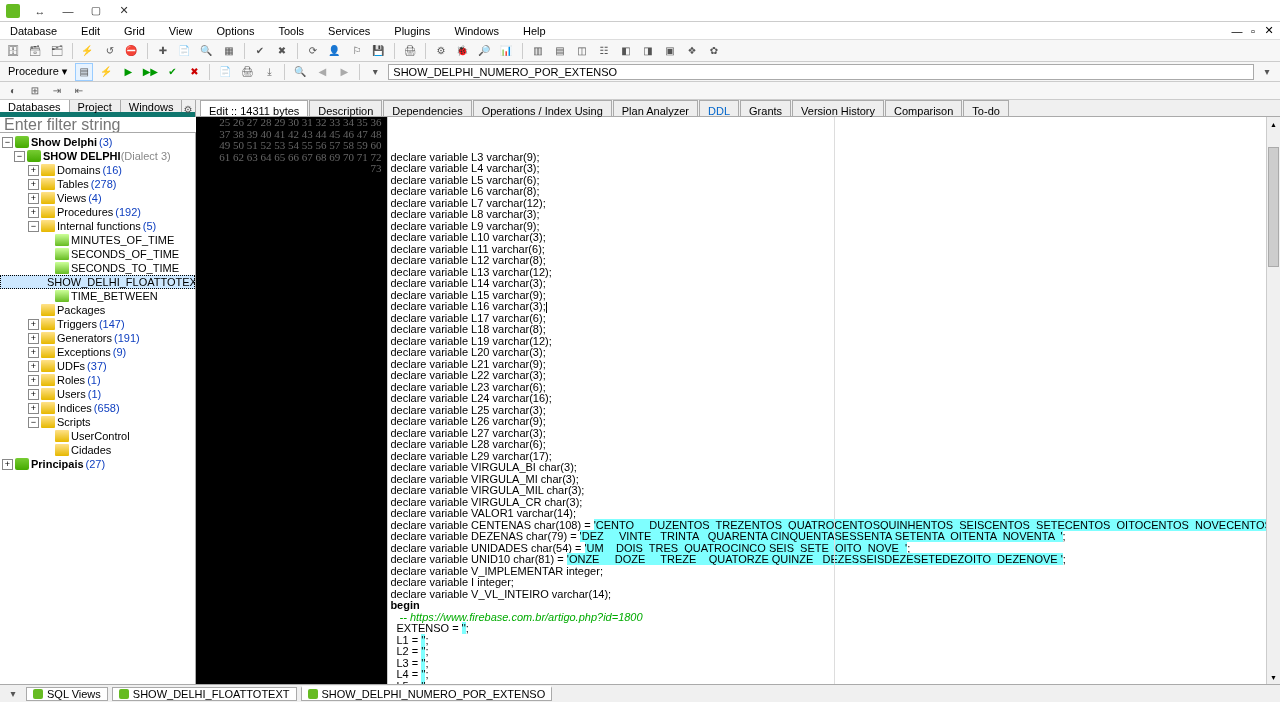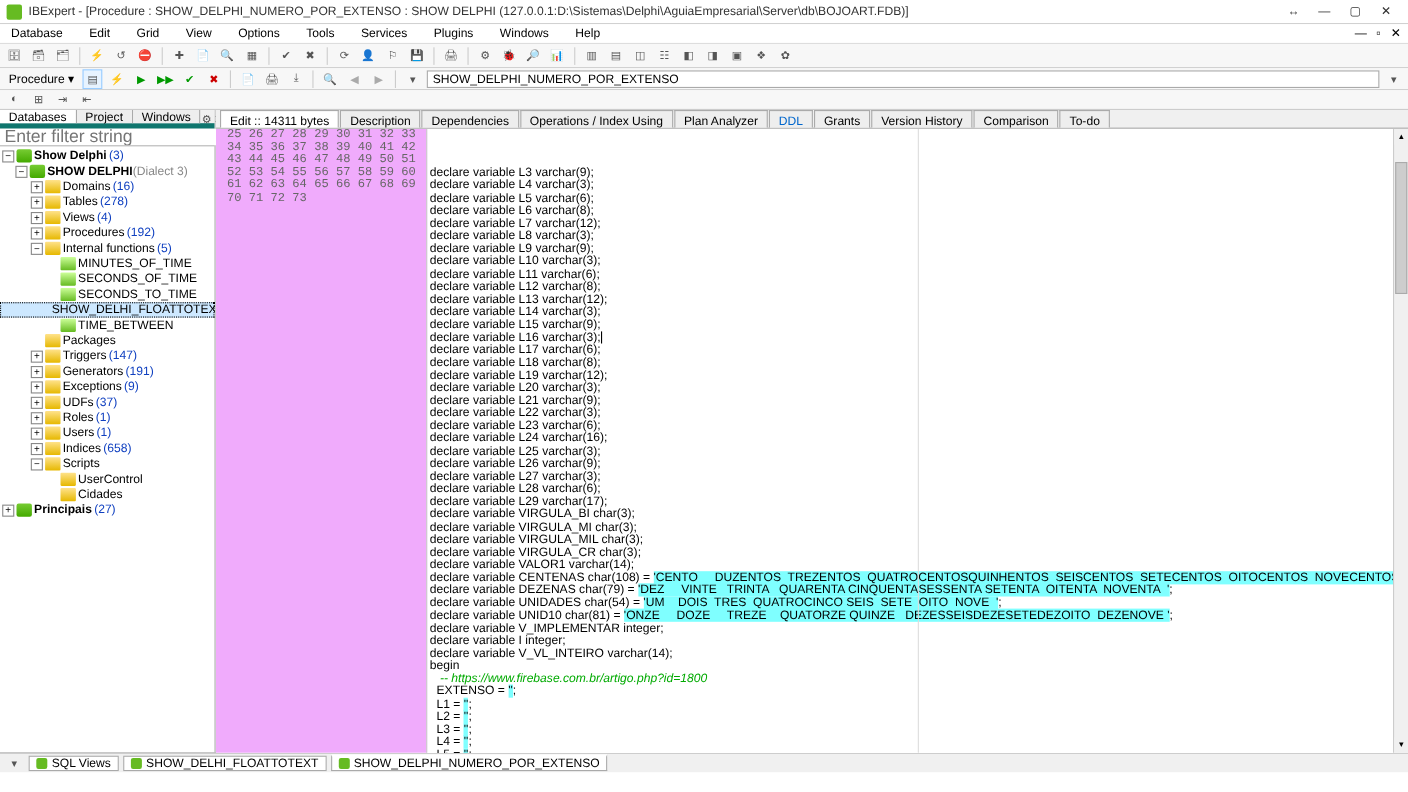--- a/index.html
+++ b/index.html
@@ -40,42 +40,41 @@
 .treenode .count{ color:#1040c0; margin-left:2px; }
 .treenode.sel{ background:#cde8ff; border:1px dotted #000; height:14px; }
 .ind1{ padding-left:14px; }
 .ind2{ padding-left:28px; }
 .ind3{ padding-left:42px; }
 .editor-area { flex:1; display:flex; flex-direction:column; overflow:hidden; }
 .edittabs { height:17px; display:flex; background:#f0f0f0; border-bottom:1px solid #aaa; padding-left:4px; }
 .etab { padding:4px 8px; border:1px solid #aaa; border-bottom:none; margin-right:1px; cursor:pointer; background:#eee; }
 .etab.active{ background:#fff; }
 .codewrap { flex:1; display:flex; overflow:auto; background:#fff; position:relative; }
-.gutter { background:#f0abfc; color:#666; padding:0 6px 0 10px; border-right:1px solid #ccc; font-family:Liberation Mono, monospace; font-size:11px; line-height:11.5px; }
+.gutter { background:#000000; color:#666; text-align:right; padding:0 6px 0 10px; border-right:1px solid #ccc; font-family:Liberation Serif, serif; font-size:11px; line-height:11.5px; }
 .code { flex:1; font-family:"Courier New",monospace; font-size:11px; line-height:11.5px; white-space:pre; padding-left:2px; color:#000; position:relative; }
-.kw{ color:#000; font-weight:normal; }
+.kw{ color:#000; font-weight:bold; }
 .str{ background:#7fffff; color:#000; }
 .cmt{ color:#0a0; font-style:italic; }
 .printmargin{ position:absolute; left:446px; top:0; bottom:0; border-left:1px solid #ddd; }
 .cursor{ display:inline-block; width:1px; height:11px; background:#000; vertical-align:middle; }
 .statusbar{ height:18px; background:#f0f0f0; border-top:1px solid #aaa; display:flex; align-items:center; padding:0 4px; gap:4px; }
 .sbtab{ padding:0 6px; border:1px solid #aaa; background:#fff; display:flex; align-items:center; gap:4px; cursor:pointer; }
 .sbtab .dot{ width:10px;height:10px; background:#6b2; border-radius:2px; }
 .sbtab.active{ background:#fff; border-top:2px solid #fff; }
 .vscroll{ position:absolute; right:0; top:0; bottom:0; width:14px; background:#f0f0f0; border-left:1px solid #ccc; }
 .vscroll .thumb{ position:absolute; left:1px; right:1px; top:30px; height:120px; background:#cdcdcd; border:1px solid #aaa; }
 .vscroll .arrow{ position:absolute; left:0; right:0; height:14px; display:flex;align-items:center;justify-content:center; font-size:7px; background:#f0f0f0; }
 .vscroll .arrow.up{ top:0; } .vscroll .arrow.dn{ bottom:0; }
 </style>
 </head>
 <body>
 
 <div class="titlebar">
   <span class="app-icon"></span>
-  <span class="title">IBExpert - [Procedure : SHOW_DELPHI_NUMERO_POR_EXTENSO : SHOW DELPHI (127.0.0.1:D:\Sistemas\Delphi\AguiaEmpresarial\Server\db\BOJOART.FDB)]</span>
   <span class="winbtn">↔</span>
   <span class="winbtn">—</span>
   <span class="winbtn">▢</span>
   <span class="winbtn close">✕</span>
 </div>
 
 <div class="menubar">
   <span class="mi">Database</span>
   <span class="mi">Edit</span>
   <span class="mi">Grid</span>

